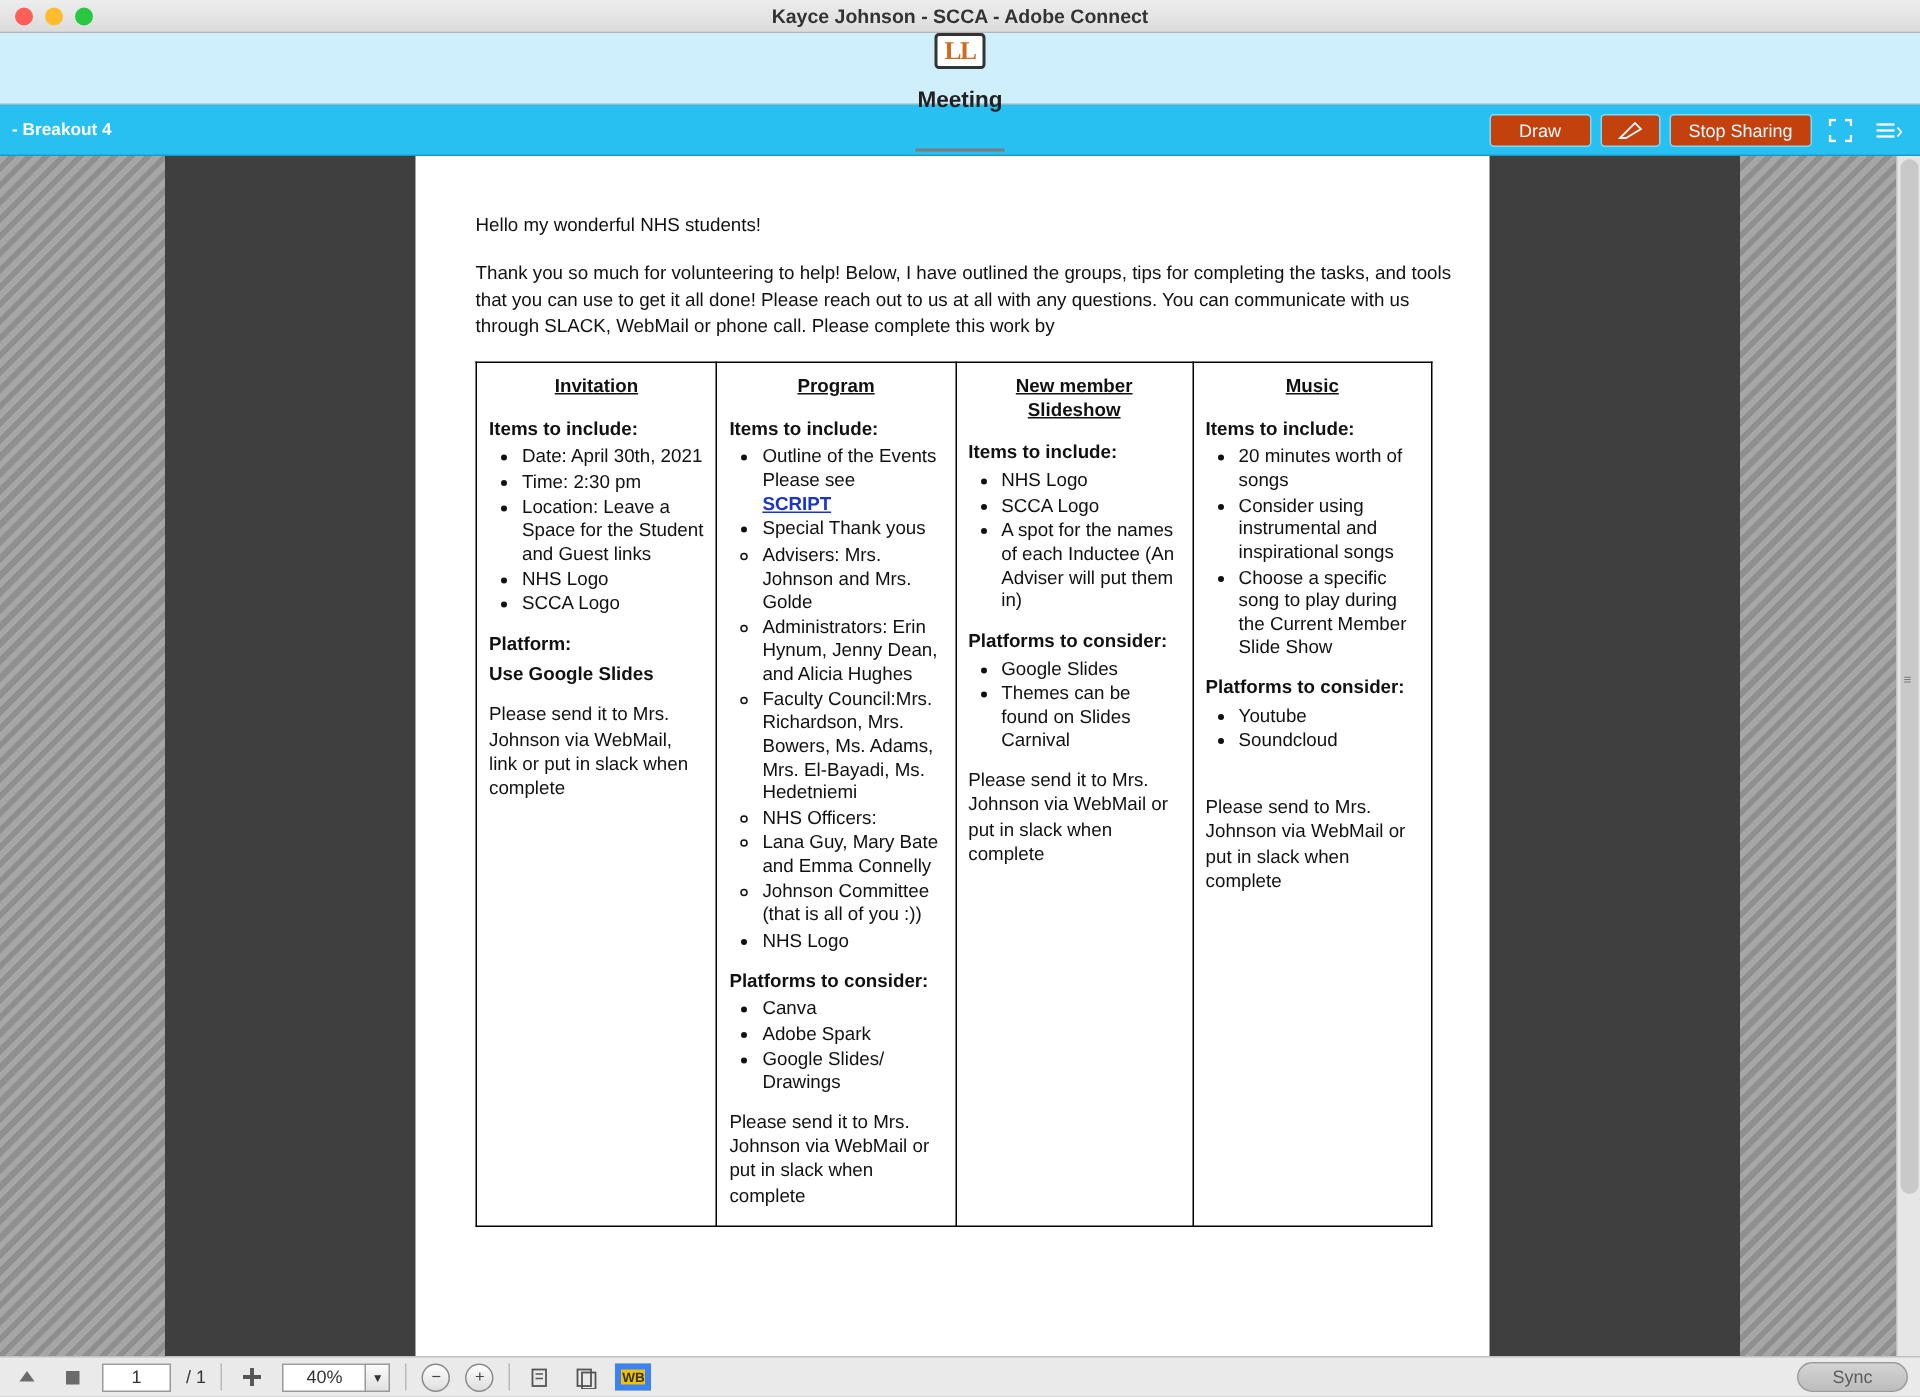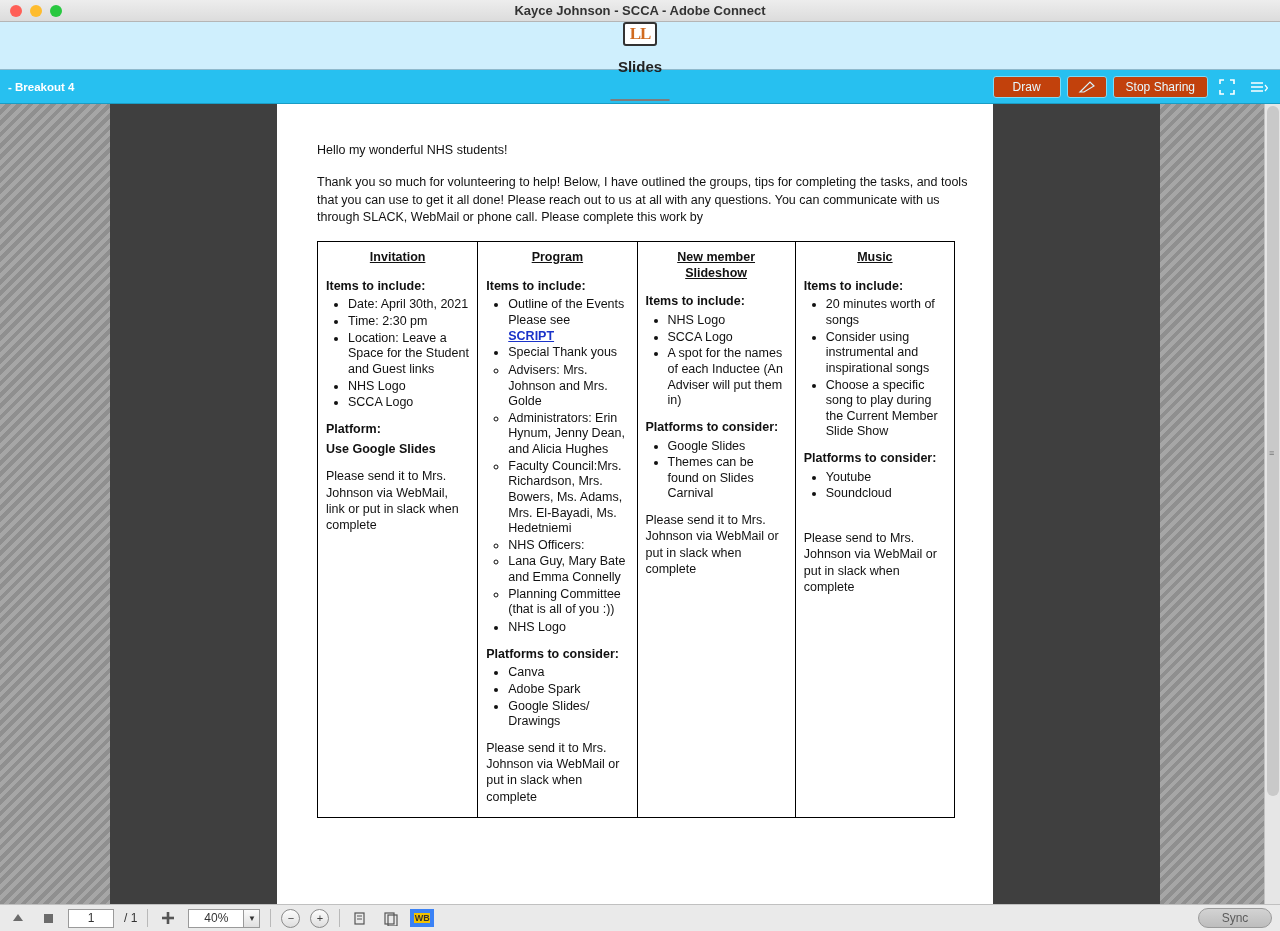--- a/index.html
+++ b/index.html
@@ -265,21 +265,21 @@
   <div class="traffic">
     <span class="dot red"></span>
     <span class="dot yellow"></span>
     <span class="dot green"></span>
   </div>
   <div class="title-text">Kayce Johnson - SCCA - Adobe Connect</div>
 </div>
 
 <div class="toolbar">
   <div class="app-logo">LL</div>
-  <div class="menu-label">Slides</div>
+  <div class="menu-label">Meeting</div>
   <div class="tb-sep"></div>
 
   <div class="tb-group">
     <div class="tb-main active">
       <svg width="20" height="16" viewBox="0 0 20 16">
         <polygon points="2,6 6,6 10,2 10,14 6,10 2,10" fill="#2ecc2e"></polygon>
         <path d="M12 4 A5 5 0 0 1 12 12" stroke="#2ecc2e" stroke-width="1.6" fill="none"></path>
         <path d="M14.5 2 A8 8 0 0 1 14.5 14" stroke="#2ecc2e" stroke-width="1.6" fill="none"></path>
       </svg>
     </div>
@@ -372,21 +372,21 @@
               <span class="link">SCRIPT</span>
             </li>
             <li>Special Thank yous</li>
           </ul>
           <ul class="circ" style="margin-top:-8px;">
             <li>Advisers: Mrs. Johnson and Mrs. Golde</li>
             <li>Administrators: Erin Hynum, Jenny Dean, and Alicia Hughes</li>
             <li>Faculty Council:Mrs. Richardson, Mrs. Bowers, Ms. Adams, Mrs. El-Bayadi, Ms. Hedetniemi</li>
             <li>NHS Officers:</li>
             <li>Lana Guy, Mary Bate and Emma Connelly</li>
-            <li>Planning Committee (that is all of you :))</li>
+            <li>Johnson Committee (that is all of you :))</li>
           </ul>
           <ul class="bul" style="margin-top:-8px;">
             <li>NHS Logo</li>
           </ul>
           <div class="sub-head">Platforms to consider:</div>
           <ul class="bul">
             <li>Canva</li>
             <li>Adobe Spark</li>
             <li>Google Slides/ Drawings</li>
           </ul>

